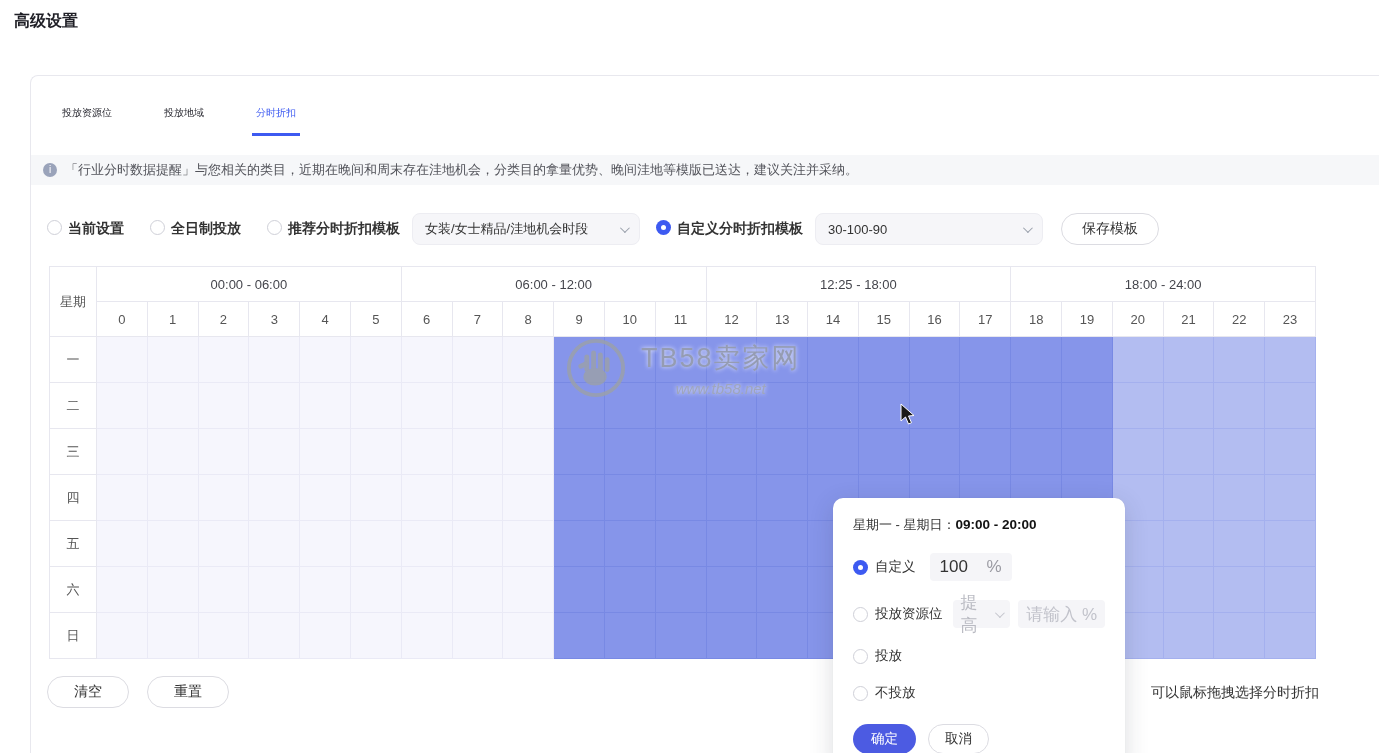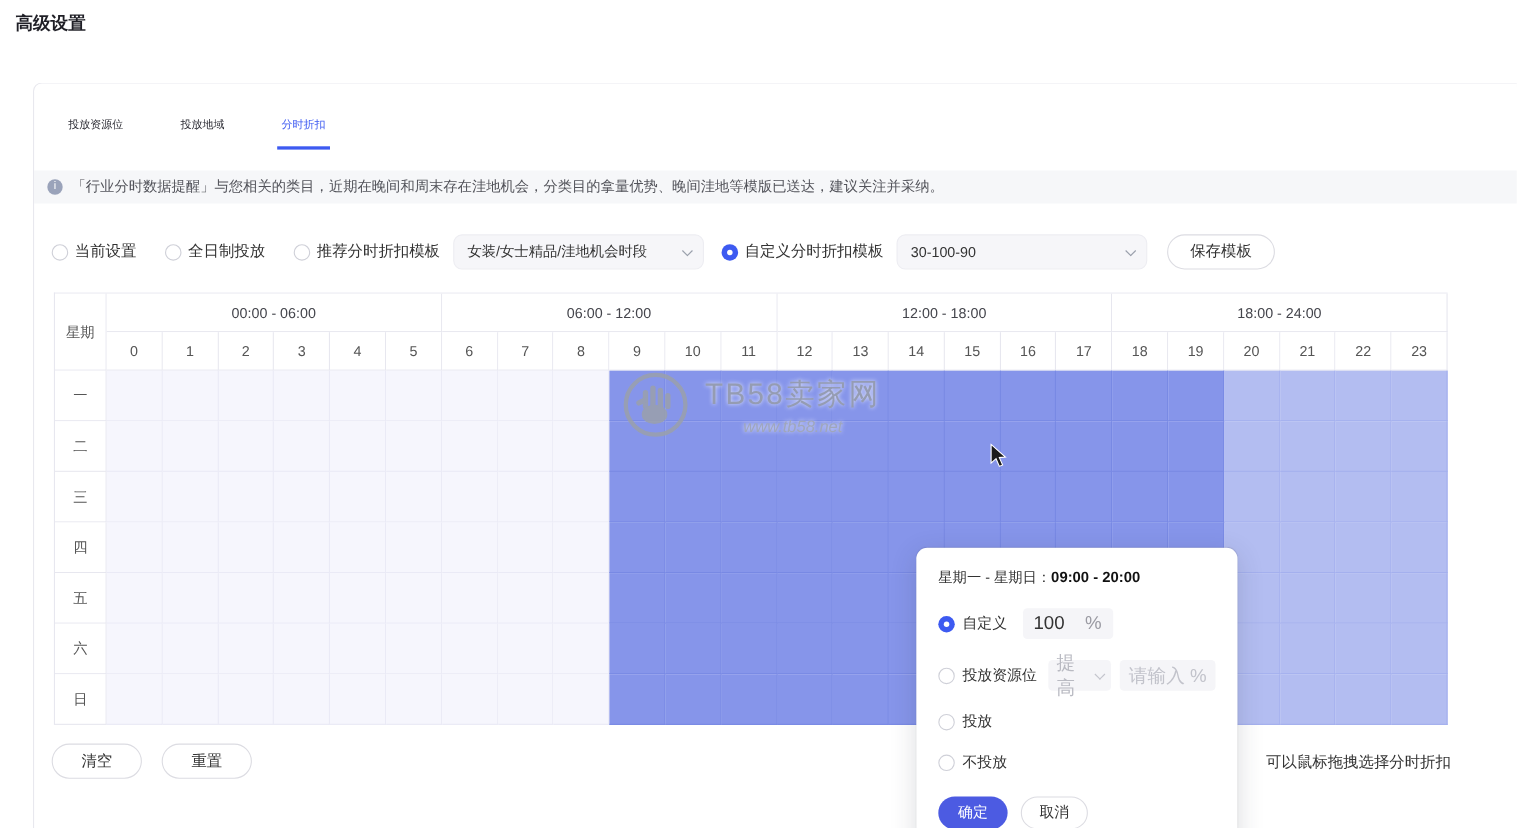--- a/index.html
+++ b/index.html
@@ -25,21 +25,21 @@
 
   
   .notice{position:absolute;top:79px;left:0;right:0;height:30px;background:#f6f7f9;
     display:flex;align-items:center;padding-left:12px;}
   .info-icon{width:14px;height:14px;border-radius:50%;background:#9aa3ba;color:#fff;
     font-size:10px;line-height:14px;text-align:center;flex:none;font-style:normal;}
   .notice-text{font-size:13px;color:#52535a;margin-left:8px;white-space:nowrap;}
 
   
   .controls{position:absolute;top:137px;left:16px;display:flex;align-items:center;}
-  .opt{display:flex;align-items:center;}
+  .opt{display:flex;font-weight:bold;}
   .opt + .opt{margin-left:26px;}
   .opt .lbl{font-size:14px;color:#333;margin-left:6px;white-space:nowrap;}
   .radio{width:15px;height:15px;border-radius:50%;border:1px solid #cfd0d8;background:#fff;
     display:inline-block;flex:none;position:relative;cursor:pointer;}
   .radio.checked{border:none;background:var(--accent);}
   .radio.checked::after{content:"";position:absolute;left:50%;top:50%;width:5px;height:5px;
     margin:-2.5px 0 0 -2.5px;border-radius:50%;background:#fff;}
   .ctl-select{height:32px;background:#f6f6f9;border:1px solid #ededf2;border-radius:8px;
     display:flex;align-items:center;justify-content:space-between;padding:0 12px;
     font-size:13px;color:#333;cursor:pointer;white-space:nowrap;}
@@ -166,21 +166,21 @@
           </g>
         </svg>
         <span class="wm-texts">
           <span class="wm-title">TB58卖家网</span>
           <span class="wm-url">www.tb58.net</span>
         </span>
       </div>
     <div class="week-cell" style="grid-area: 1 / 1 / 3;">星期</div>
         <div class="range-cell" style="grid-area: 1 / 2 / auto / span 6;">00:00 - 06:00</div>
         <div class="range-cell" style="grid-area: 1 / 8 / auto / span 6;">06:00 - 12:00</div>
-        <div class="range-cell" style="grid-area: 1 / 14 / auto / span 6;">12:00 - 18:00</div>
+        <div class="range-cell" style="grid-area: 1 / 14 / auto / span 6;">12:25 - 18:00</div>
         <div class="range-cell" style="grid-area: 1 / 20 / auto / span 6;">18:00 - 24:00</div>
         <div class="hour-cell" style="grid-area: 2 / 2;">0</div>
         <div class="hour-cell" style="grid-area: 2 / 3;">1</div>
         <div class="hour-cell" style="grid-area: 2 / 4;">2</div>
         <div class="hour-cell" style="grid-area: 2 / 5;">3</div>
         <div class="hour-cell" style="grid-area: 2 / 6;">4</div>
         <div class="hour-cell" style="grid-area: 2 / 7;">5</div>
         <div class="hour-cell" style="grid-area: 2 / 8;">6</div>
         <div class="hour-cell" style="grid-area: 2 / 9;">7</div>
         <div class="hour-cell" style="grid-area: 2 / 10;">8</div>

